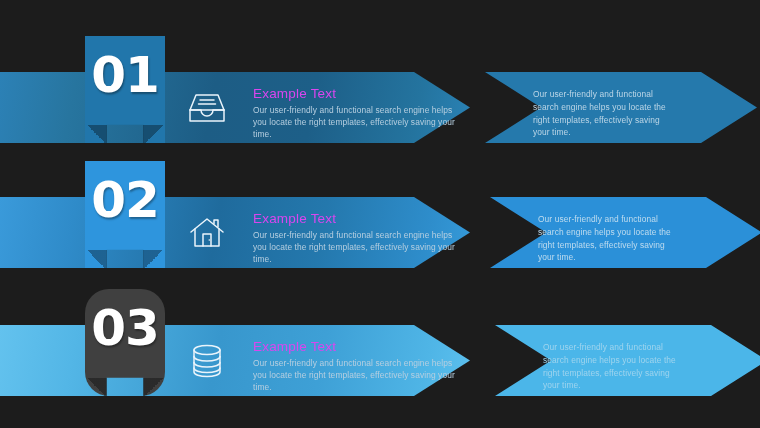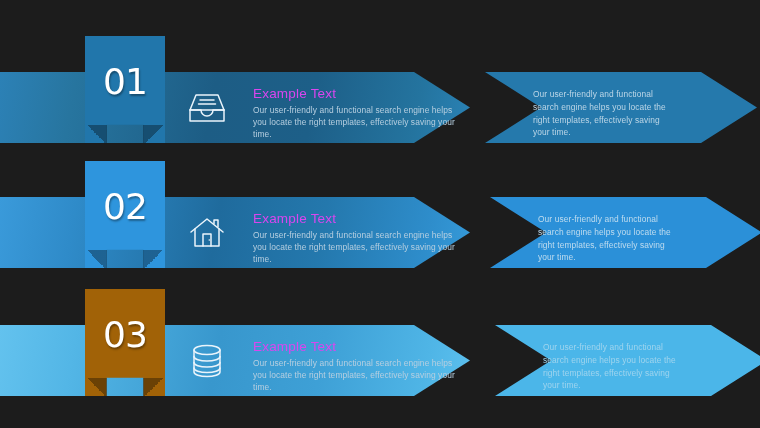--- a/index.html
+++ b/index.html
@@ -68,30 +68,30 @@
     width: 80px;
     height: 107px;
     -webkit-clip-path: polygon(0 0, 100% 0, 100% 100%, 73% 100%, 73% 83%, 27% 83%, 27% 100%, 0 100%);
     clip-path: polygon(0 0, 100% 0, 100% 100%, 73% 100%, 73% 83%, 27% 83%, 27% 100%, 0 100%);
     display: flex;
     align-items: flex-start;
     justify-content: center;
   }
   .row-1 .badge { background: #2176ab; }
   .row-2 .badge { background: #2e95dd; }
-  .row-3 .badge { background: #a16207; }
+  .row-3 .badge { background: #404040; border-radius: 24px; }
 
   .badge-number {
     font-family: "DejaVu Sans", sans-serif;
-    font-weight: 400;
-    font-size: 36px;
+    font-weight: 700;
+    font-size: 50px;
     line-height: 1;
     color: #ffffff;
     letter-spacing: -1px;
-    margin-top: 28px;
+    margin-top: 14px;
     text-shadow: 1px 2px 2px rgba(0, 0, 0, 0.35);
   }
 
   
   .badge-fold-l, .badge-fold-r {
     position: absolute;
     top: 89px;
     width: 22px;
     height: 18px;
   }

